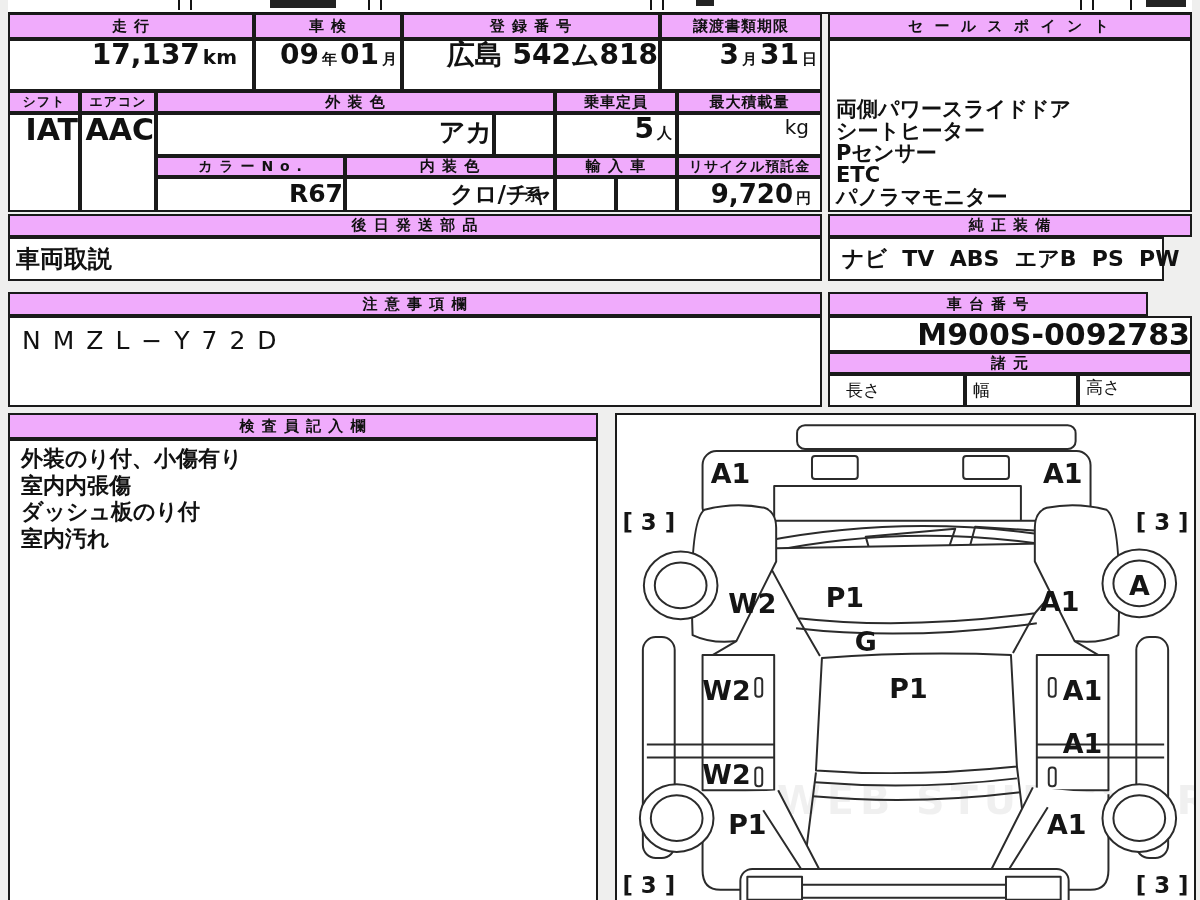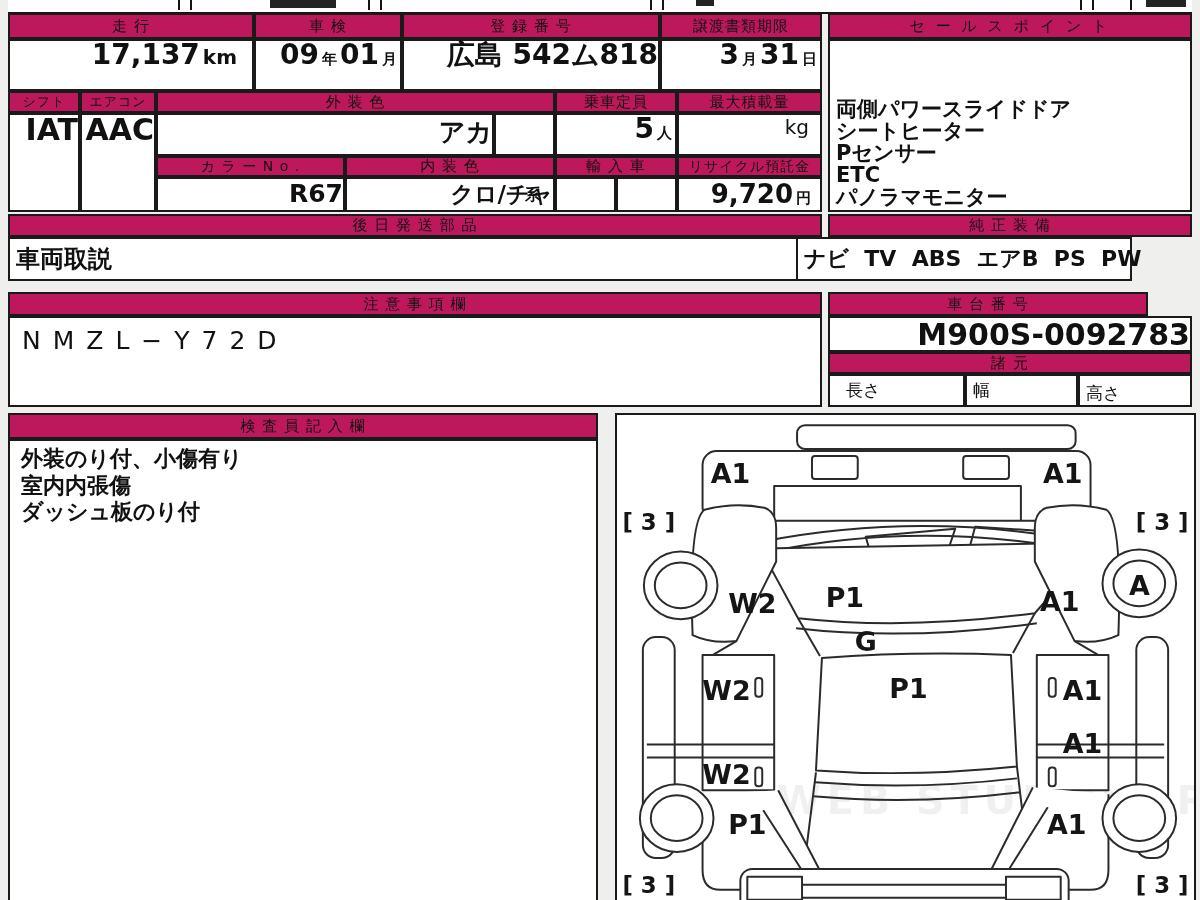--- a/index.html
+++ b/index.html
@@ -1,20 +1,20 @@
 <!DOCTYPE html>
 <html><head>
 <meta charset="utf-8">
 <style>
   html,body{margin:0;padding:0}
   .page{position:relative;width:1200px;height:900px;background:#efefee;overflow:hidden;
         font-family:"DejaVu Sans","Liberation Sans",sans-serif;color:#111}
   .cell{position:absolute;box-sizing:border-box;background:#fff;border:2px solid #1a1a1a}
-  .hd{background:#be185d;display:flex;align-items:center;justify-content:center;
-      font-weight:normal;font-size:15px;letter-spacing:1px;color:#111;white-space:pre}
+  .hd{background:#f0abfc;display:flex;align-items:center;justify-content:center;
+      font-weight:bold;font-size:15px;letter-spacing:1px;color:#111;white-space:pre}
   .val{display:flex;align-items:baseline;justify-content:flex-end;font-weight:bold;white-space:pre}
   .val.right{justify-content:flex-end}
   .val.left{justify-content:flex-start}
   .num{font-size:28px;line-height:1}
   .num-xl{font-size:30px;line-height:1}
   .unit{font-size:15px;font-weight:bold;margin:0 3px}
   .pad-r{padding-right:12px}
   .topstrip{position:absolute;left:8px;top:0;width:1184px;height:12px;background:#fff;border-bottom:2px solid #141414}
   .tdiv{position:absolute;top:0;width:2px;height:10px;background:#141414}
   .smudge{position:absolute;top:0;background:#232323}
@@ -125,50 +125,51 @@
     <div class="stack-bottom">
         <div class="sp-line">両側パワースライドドア</div>
         <div class="sp-line">シートヒーター</div>
         <div class="sp-line">Pセンサー</div>
         <div class="sp-line">ETC</div>
         <div class="sp-line">パノラマモニター</div>
       </div>
   </div>
 
   <div class="cell hd" style="left:828px;top:214px;width:364px;height:23px">純 正 装 備</div>
-  <div class="cell val left" style="left:796px;top:237px;width:336px;height:44px;padding-left:6px;align-items:center">
+  <div class="cell val left" style="left:828px;top:237px;width:336px;height:44px;padding-left:12px;align-items:center">
     <span style="font-size:22px">ナビ  TV  ABS  エアB  PS  PW</span>
   </div>
 
   <div class="cell hd" style="left:8px;top:292px;width:814px;height:24px">注 意 事 項 欄</div>
   <div class="cell" style="left:8px;top:316px;width:814px;height:91px">
     <span style="position:absolute;left:12px;top:8px;font-weight:normal;font-size:25px;letter-spacing:12px">NMZL−Y72D</span>
   </div>
 
   <div class="cell hd" style="left:828px;top:292px;width:320px;height:24px">車 台 番 号</div>
   <div class="cell val" style="left:828px;top:316px;width:364px;height:36px;align-items:center">
     <span style="font-size:30px">M900S-0092783</span>
   </div>
   <div class="cell hd" style="left:828px;top:352px;width:364px;height:22px">諸 元</div>
   <div class="cell val left" style="left:828px;top:374px;width:137px;height:33px;align-items:center;padding-left:16px">
     <span style="font-size:17px;font-weight:normal">長さ</span>
   </div>
   <div class="cell val left" style="left:965px;top:374px;width:113px;height:33px;align-items:center;padding-left:6px">
     <span style="font-size:17px;font-weight:normal">幅</span>
   </div>
-  <div class="cell val left" style="left:1078px;top:374px;width:114px;height:33px;align-items:flex-end;padding-left:6px">
+  <div class="cell val left" style="left:1078px;top:374px;width:114px;height:33px;align-items:flex-start;padding-left:6px">
     <span style="font-size:17px;font-weight:normal">高さ</span>
   </div>
 
   <div class="cell hd" style="left:8px;top:413px;width:590px;height:26px">検 査 員 記 入 欄</div>
   <div class="cell" style="left:8px;top:439px;width:590px;height:470px">
     <div class="stack-top">
         <div class="insp-line">外装のり付、小傷有り</div>
         <div class="insp-line">室内内張傷</div>
         <div class="insp-line">ダッシュ板のり付</div>
+        <div class="insp-line">室内汚れ</div>
       </div>
   </div>
 
   <div class="diag">
     <svg width="577" height="488" viewBox="0 0 580 488" fill="none" stroke="#2b2b2b" stroke-width="2" stroke-linejoin="round">
 
       <text x="400" y="400" text-anchor="middle" font-size="40" font-weight="bold" letter-spacing="6" fill="#000" opacity="0.055" stroke="none">WEB STUDIO PRO</text>
 
       <rect x="181" y="9" width="280" height="24" rx="8" fill="#fff"></rect>
       <rect x="86" y="35" width="390" height="70" rx="14" fill="#fff"></rect>

